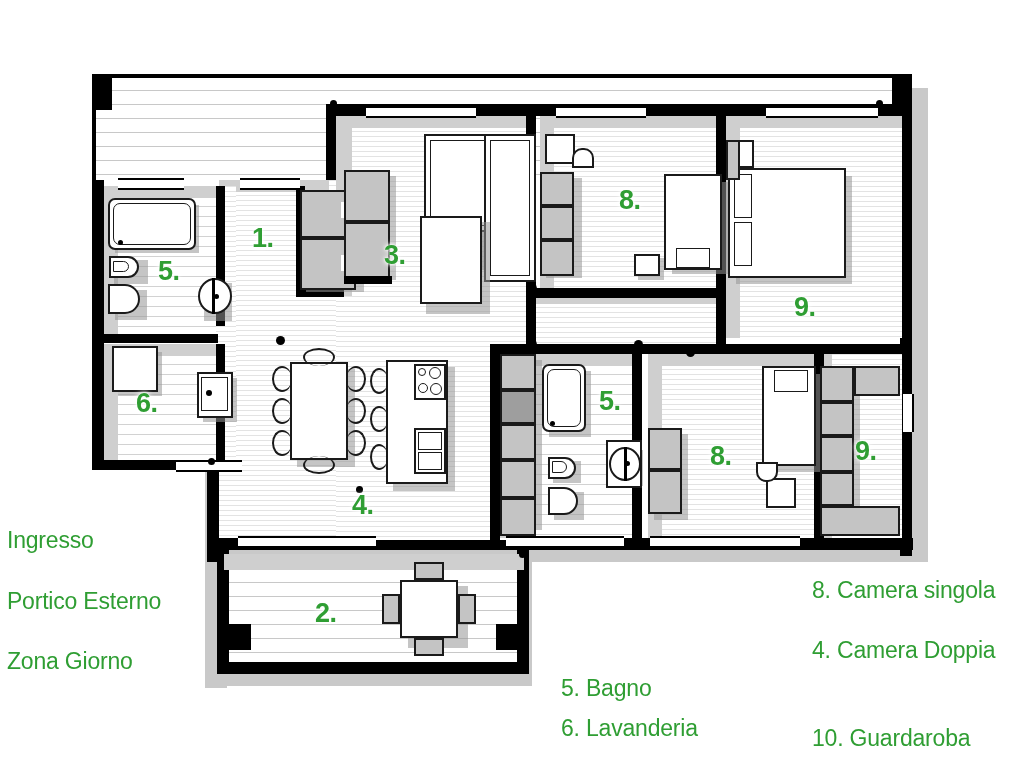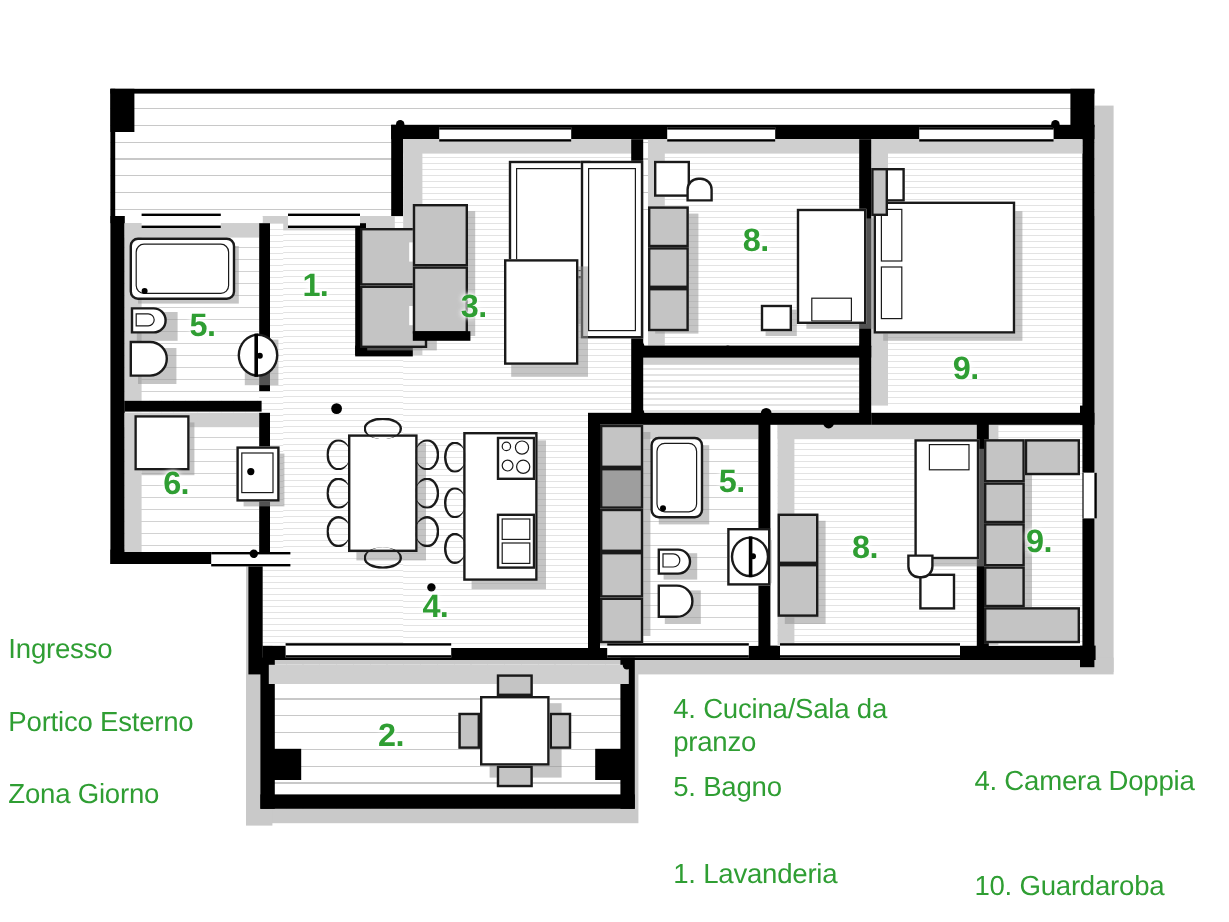--- a/index.html
+++ b/index.html
@@ -358,22 +358,21 @@
     <div class="rlabel" style="left:794px;top:294px;">9.</div>
     <div class="rlabel" style="left:855px;top:438px;">9.</div>
   </div>
 
   <div class="legend" style="left:0;top:0;width:1024px;height:768px;">
 
     <div class="legend-item legend-col-left" style="top:526px;">1. Ingresso</div>
     <div class="legend-item legend-col-left" style="top:587px;">2. Portico Esterno</div>
     <div class="legend-item legend-col-left" style="top:647px;">3. Zona Giorno</div>
 
-    <div class="legend-item legend-col-mid" style="top:576px;">4. Cucina/Sala da
-pranzo</div>
-    <div class="legend-item legend-col-mid" style="top:641px;">5. Bagno</div>
-    <div class="legend-item legend-col-mid" style="top:714px;">1. Lavanderia</div>
-
+    <div class="legend-item legend-col-mid" style="top:674px;">5. Bagno</div>
+    <div class="legend-item legend-col-mid" style="top:714px;">6. Lavanderia</div>
+
+    <div class="legend-item legend-col-right" style="top:576px;">8. Camera singola</div>
     <div class="legend-item legend-col-right" style="top:636px;">4. Camera Doppia</div>
     <div class="legend-item legend-col-right" style="top:724px;">10. Guardaroba</div>
   </div>
 
 </div>
 
 </body></html>

